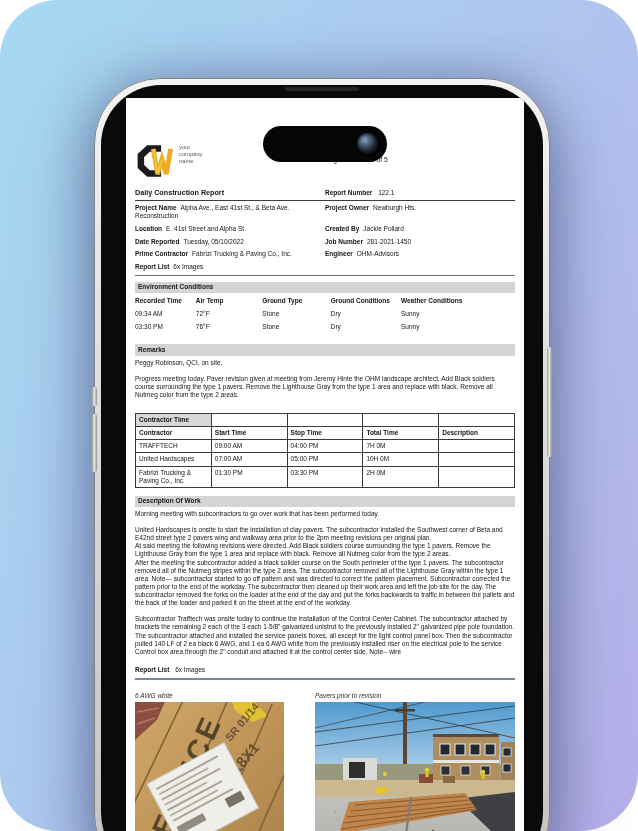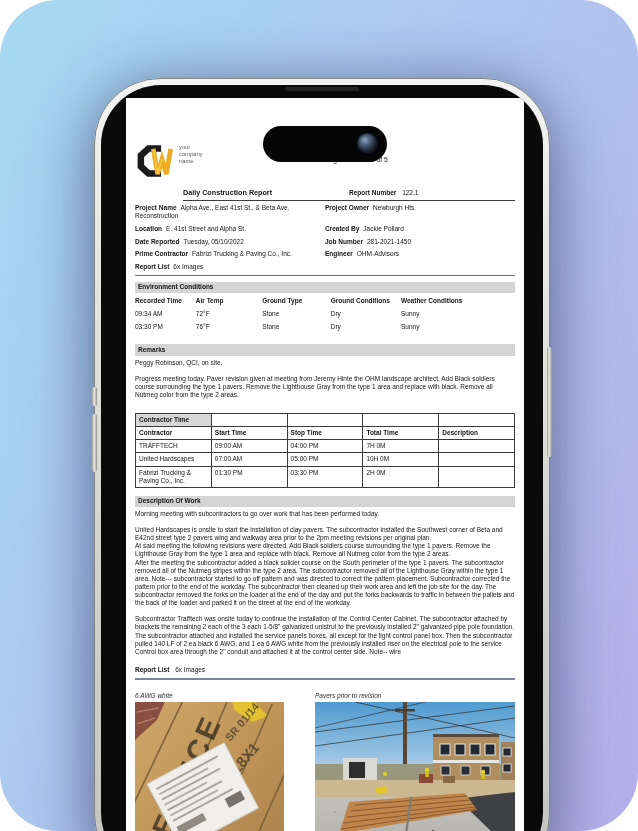--- a/index.html
+++ b/index.html
@@ -51,21 +51,21 @@
   .doc{
     position:absolute;inset:0;padding:43px 9px 0 9px;
     font-size:6.5px;line-height:1.25;color:#141414;overflow:hidden;
   }
   .row2{display:flex;}
   .col-l{width:50%;padding-right:8px;box-sizing:border-box;}
   .col-r{width:50%;box-sizing:border-box;}
   .logo-wrap{display:flex;align-items:flex-start;}
   .company-lines{margin-left:4px;padding-top:3px;font-size:5.8px;line-height:1.18;color:#5a5a5a;}
   .pagenum{padding-top:15px;font-size:6.8px;color:#222;}
-  .title-row{margin-top:7px;padding-bottom:3px;border-bottom:1.6px solid #3c3c3c;align-items:flex-end;margin-left:48px;}
+  .title-row{margin-top:7px;padding-bottom:3px;border-bottom:1.6px solid #3c3c3c;align-items:flex-end;}
   .doc-title{font-size:7.2px;font-weight:bold;}
   .lblval .lbl{font-weight:bold;margin-right:4px;}
   .meta{margin-top:3px;display:grid;grid-template-columns:50% 50%;grid-auto-rows:auto;row-gap:4.5px;padding-bottom:4px;border-bottom:1px solid #6d6d6d;}
   .meta .cell{padding-right:8px;}
   .secbar{background:#d4d4d4;font-weight:bold;padding:1.5px 3px;margin:0;}
   .env{margin-top:6px;}
   .envgrid{display:grid;grid-template-columns:16% 17.5% 18% 18.5% 30%;margin-top:4px;row-gap:5px;}
   .envgrid .hd{font-weight:bold;}
   .remarks{margin-top:13px;}
   .remarks .line1{margin-top:3px;}

